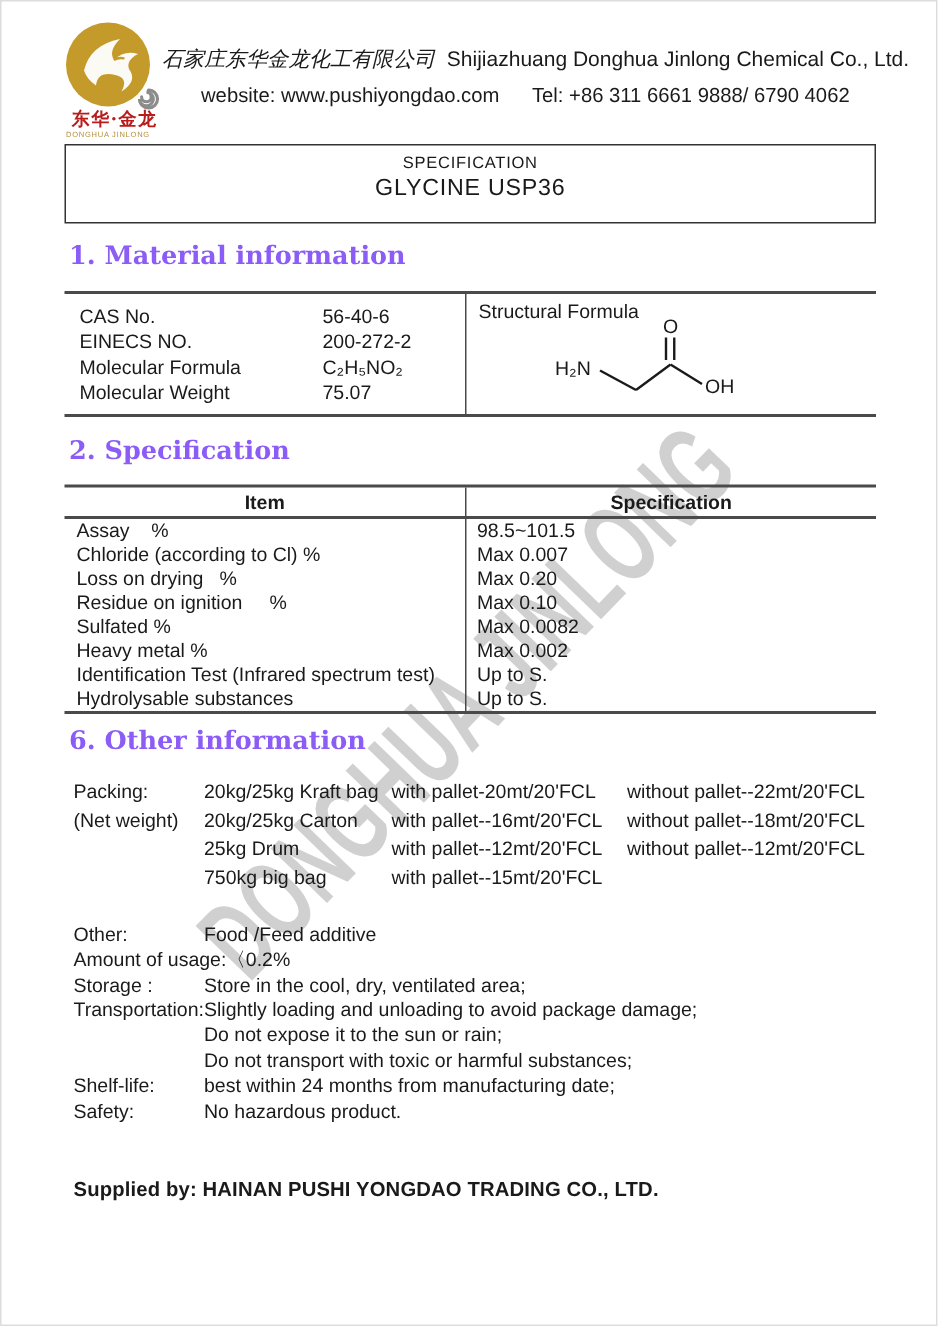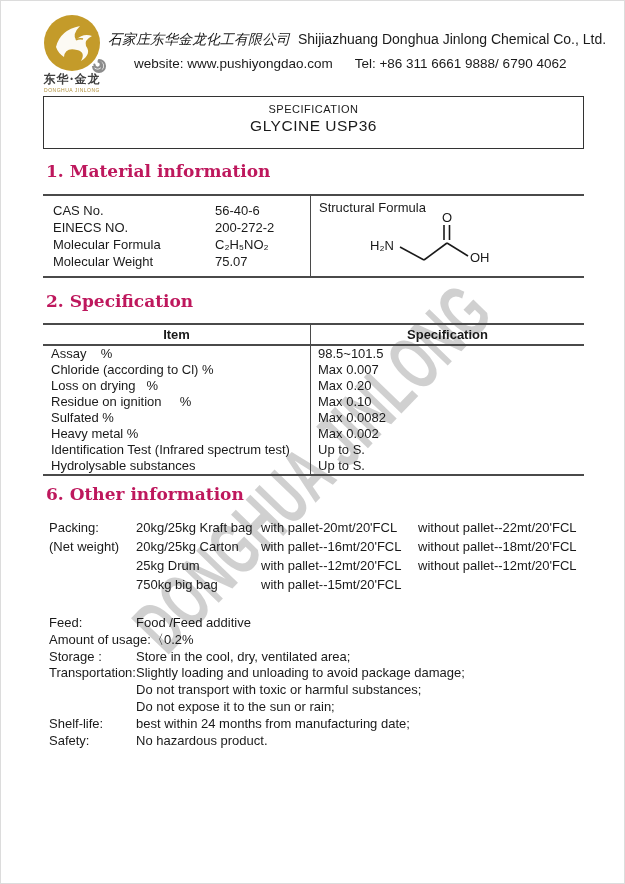--- a/index.html
+++ b/index.html
@@ -19,23 +19,23 @@
     font-family:"Liberation Sans", sans-serif; font-weight:bold;
     font-size:76px; letter-spacing:1px; white-space:nowrap;
     color:rgba(143,143,143,0.42); transform:scaleX(0.62);
   }
   .content { position:absolute; inset:0; z-index:1; }
 
   
   .logo-circle { position:absolute; left:42px; top:13px; width:58px; height:58px; }
   .logo-spiral { position:absolute; left:88px; top:55px; width:20px; height:20px; }
   .logo-cn {
-    position:absolute; left:38px; top:70px; width:66px; text-align:center;
+    position:absolute; left:38px; top:70px; width:66px; text-align:right;
     font-family:"DejaVu Serif", serif; font-weight:bold; font-size:12px;
-    color:#404040; letter-spacing:1px; white-space:nowrap;
+    color:#b91c1c; letter-spacing:1px; white-space:nowrap;
   }
   .logo-en {
     position:absolute; left:38px; top:86px; width:66px; text-align:center;
     font-size:5px; color:#b2903a; letter-spacing:0.5px; white-space:nowrap;
   }
   .company-line { position:absolute; left:107px; top:30px; font-size:14px; white-space:nowrap; }
   .company-cn { font-family:"DejaVu Serif", serif; font-style:italic; margin-right:4px; }
   .contact-line { position:absolute; left:133px; top:55px; font-size:13.5px; white-space:nowrap; }
   .contact-line .tel { margin-left:18px; }
 
@@ -44,21 +44,21 @@
     position:absolute; left:42px; top:95px; width:541px; height:53px;
     border:1px solid #333; text-align:center;
   }
   .title-kicker { margin-top:6px; font-size:11px; letter-spacing:0.5px; }
   .product-title { margin-top:2px; font-size:15.5px; letter-spacing:0.5px; }
 
   
   .sec-heading {
     position:absolute; left:45px;
     font-family:"DejaVu Serif", serif; font-weight:bold; font-size:17px;
-    color:#be185d;
+    color:#8b5cf6;
   }
   .sh1 { top:160px; } .sh2 { top:290px; } .sh3 { top:483px; }
 
   
   .mat-table {
     position:absolute; left:42px; top:193px; width:541px; height:84px;
     border-top:2px solid #4a4a4a; border-bottom:2px solid #4a4a4a;
     display:flex; font-size:13px;
   }
   .mat-left { width:268px; border-right:1px solid #4a4a4a; padding:6px 0 6px 10px; }
@@ -239,48 +239,49 @@
       <div class="p-row">
         <div class="p-c1"></div>
         <div class="p-c2">750kg big bag</div>
         <div class="p-c3">with pallet--15mt/20'FCL</div>
         <div class="p-c4"></div>
       </div>
     </div>
 
     <div class="info-lines">
       <div class="i-row">
-        <span class="i-label">Feed:</span>
+        <span class="i-label">Other:</span>
         <span class="i-value">Food /Feed additive</span>
       </div>
       <div class="i-row">
         <span class="i-label">Amount of usage:</span>
         <span class="i-value">〈0.2%</span>
       </div>
       <div class="i-row">
         <span class="i-label">Storage :</span>
         <span class="i-value">Store in the cool, dry, ventilated area;</span>
       </div>
       <div class="i-row">
         <span class="i-label">Transportation:</span>
         <span class="i-value">Slightly loading and unloading to avoid package damage;</span>
       </div>
       <div class="i-row">
         <span class="i-label"></span>
+        <span class="i-value">Do not expose it to the sun or rain;</span>
+      </div>
+      <div class="i-row">
+        <span class="i-label"></span>
         <span class="i-value">Do not transport with toxic or harmful substances;</span>
-      </div>
-      <div class="i-row">
-        <span class="i-label"></span>
-        <span class="i-value">Do not expose it to the sun or rain;</span>
       </div>
       <div class="i-row">
         <span class="i-label">Shelf-life:</span>
         <span class="i-value">best within 24 months from manufacturing date;</span>
       </div>
       <div class="i-row">
         <span class="i-label">Safety:</span>
         <span class="i-value">No hazardous product.</span>
       </div>
     </div>
 
+    <div class="supplied">Supplied by: HAINAN PUSHI YONGDAO TRADING CO., LTD.</div>
 
   </div>
 </div>
 
 </body></html>

